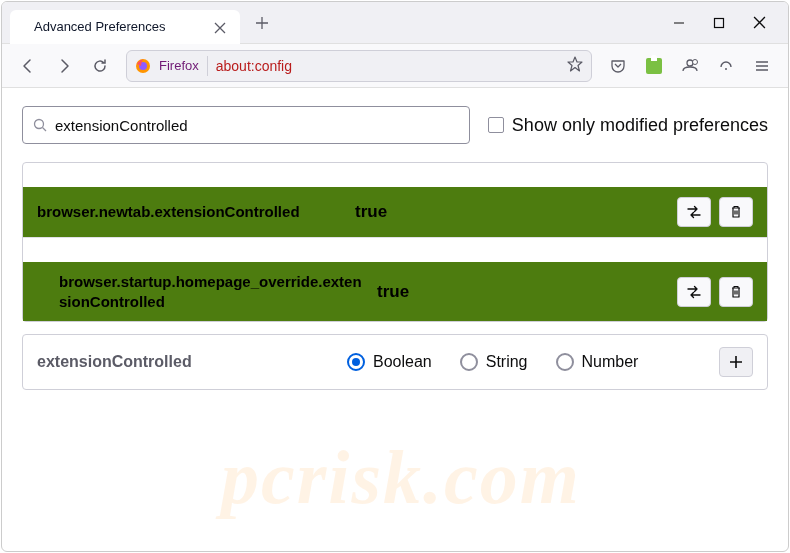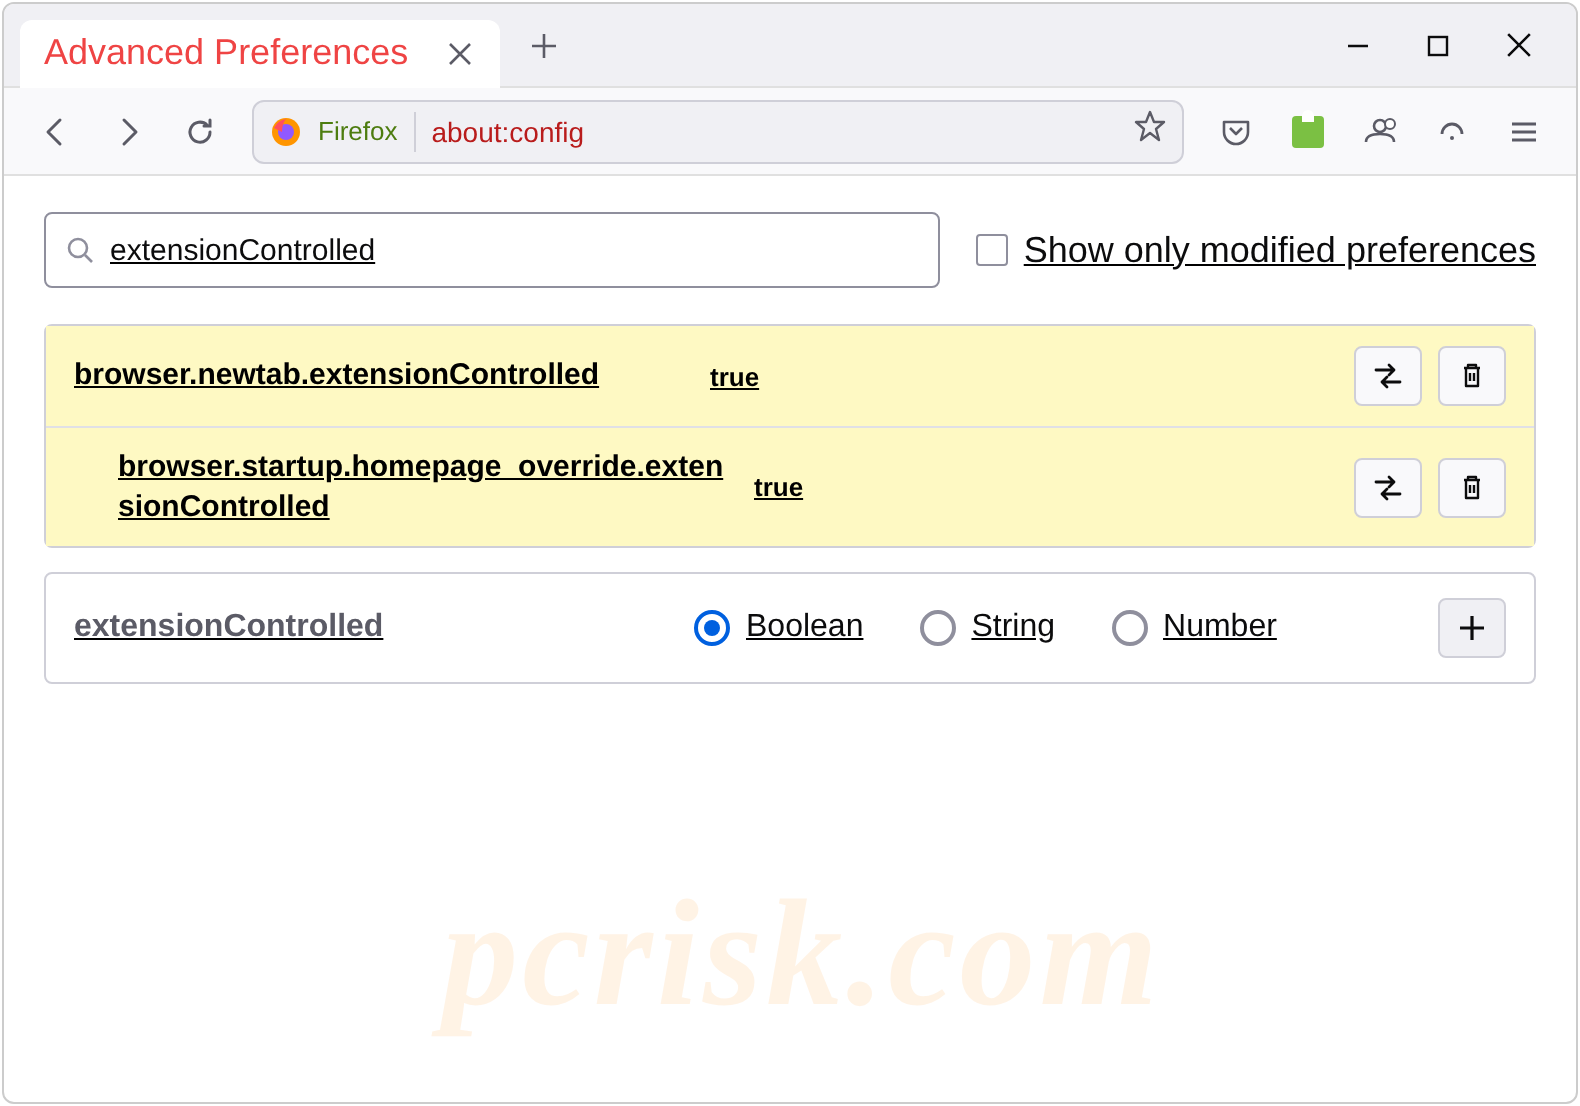--- a/index.html
+++ b/index.html
@@ -3,53 +3,53 @@
   <meta charset="utf-8">
   <style>
     * { margin: 0; padding: 0; box-sizing: border-box; font-family: -apple-system, BlinkMacSystemFont, "Segoe UI", sans-serif; }
     body { width: 790px; height: 553px; background: #fff; position: relative; overflow: hidden; }
     
     .window { border: 1px solid #ccc; border-radius: 6px; width: 788px; height: 551px; margin: 1px; background: #fff; position: relative; overflow: hidden; }
     
     
     .titlebar { height: 42px; background: #f0f0f4; display: flex; align-items: center; padding: 0 8px; border-bottom: 1px solid #e0e0e0; }
     .tab { background: #fff; height: 34px; margin-top: 8px; border-radius: 6px 6px 0 0; display: flex; align-items: center; padding: 0 12px; gap: 10px; min-width: 230px; }
-    .tab-title { font-size: 18px; color: #ef4444; }
+    .tab-title { font-size: 13px; color: #0f172a; margin-left: 12px; }
     .tab-close { width: 14px; height: 14px; cursor: pointer; color: #5b5b66; }
     .new-tab-btn { width: 28px; height: 28px; display: flex; align-items: center; justify-content: center; margin-left: 8px; border-radius: 4px; cursor: pointer; color: #5b5b66; }
     .window-controls { margin-left: auto; display: flex; gap: 22px; padding-right: 12px; }
     .win-btn { width: 18px; height: 18px; cursor: pointer; color: #0c0c0d; display: flex; align-items: center; justify-content: center; }
     
     
     .toolbar { height: 44px; background: #f9f9fb; display: flex; align-items: center; padding: 0 10px; gap: 4px; border-bottom: 1px solid #e0e0e0; }
     .nav-btn { width: 32px; height: 32px; display: flex; align-items: center; justify-content: center; border-radius: 4px; cursor: pointer; color: #5b5b66; }
     .addressbar { flex: 1; height: 32px; background: #f0f0f4; border: 1px solid #cfcfd8; border-radius: 6px; display: flex; align-items: center; padding: 0 8px; gap: 8px; margin: 0 6px; }
     .ff-logo { width: 16px; height: 16px; }
-    .ff-label { font-size: 13px; color: #4d7c0f; }
+    .ff-label { font-size: 13px; color: #701a75; }
     .divider { width: 1px; height: 20px; background: #cfcfd8; }
     .url-text { font-size: 14px; color: #b91c1c; flex: 1; }
     .star-btn { color: #5b5b66; cursor: pointer; }
     .tool-icon { width: 32px; height: 32px; display: flex; align-items: center; justify-content: center; border-radius: 4px; cursor: pointer; color: #5b5b66; }
     
     
-    .content { padding: 18px 20px; text-decoration: underline; }
+    .content { padding: 18px 20px; }
     .search-row { display: flex; align-items: center; gap: 18px; margin-bottom: 18px; }
     .search-box { flex: 1; height: 38px; border: 1px solid #8f8f9d; border-radius: 4px; display: flex; align-items: center; padding: 0 10px; gap: 8px; max-width: 480px; }
     .search-icon-svg { color: #8f8f9d; flex-shrink: 0; }
     .search-input { border: none; outline: none; font-size: 15px; flex: 1; color: #0c0c0d; background: transparent; }
     .checkbox-group { display: flex; align-items: center; gap: 8px; }
     .checkbox { width: 16px; height: 16px; border: 1px solid #8f8f9d; border-radius: 2px; cursor: pointer; }
     .checkbox-label { font-size: 18px; color: #0c0c0d; }
     
     .pref-table { border: 1px solid #cfcfd8; border-radius: 4px; margin-bottom: 12px; }
     .pref-row { display: flex; align-items: center; padding: 10px 14px; border-bottom: 1px solid #e0e0e6; min-height: 44px; }
     .pref-row:last-child { border-bottom: none; padding-left: 36px; }
-    .pref-row.modified { background: #fef9c3; }
+    .pref-row.modified { background: #4d7c0f; margin-top: 24px; }
     .pref-name { font-weight: bold; font-size: 15px; width: 310px; line-height: 1.3; word-break: break-word; }
-    .pref-value { font-weight: bold; font-size: 13px; flex: 1; padding-left: 8px; }
+    .pref-value { font-weight: bold; font-size: 17px; flex: 1; padding-left: 8px; }
     .row-actions { display: flex; gap: 8px; }
     .row-btn { width: 34px; height: 30px; border: 1px solid #cfcfd8; border-radius: 4px; display: flex; align-items: center; justify-content: center; cursor: pointer; background: #f9f9fb; }
     
     .new-pref-table { border: 1px solid #cfcfd8; border-radius: 4px; }
     .new-pref-row { display: flex; align-items: center; padding: 12px 14px; min-height: 50px; }
     .new-pref-name { font-weight: bold; font-size: 16px; color: #5b5b66; width: 310px; }
     .type-options { display: flex; gap: 28px; flex: 1; align-items: flex-end; }
     .radio-group { display: flex; align-items: center; gap: 8px; }
     .radio { width: 18px; height: 18px; border: 2px solid #8f8f9d; border-radius: 50%; display: flex; align-items: center; justify-content: center; cursor: pointer; }
     .radio.selected { border-color: #0060df; }

